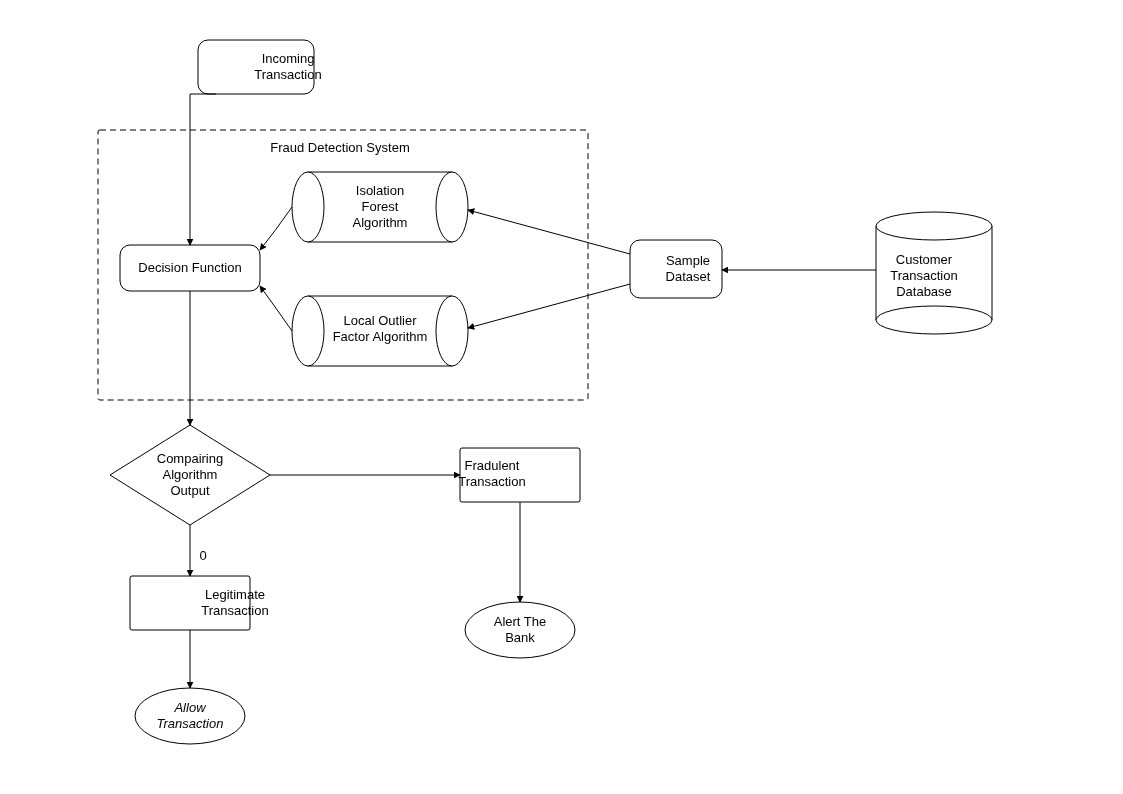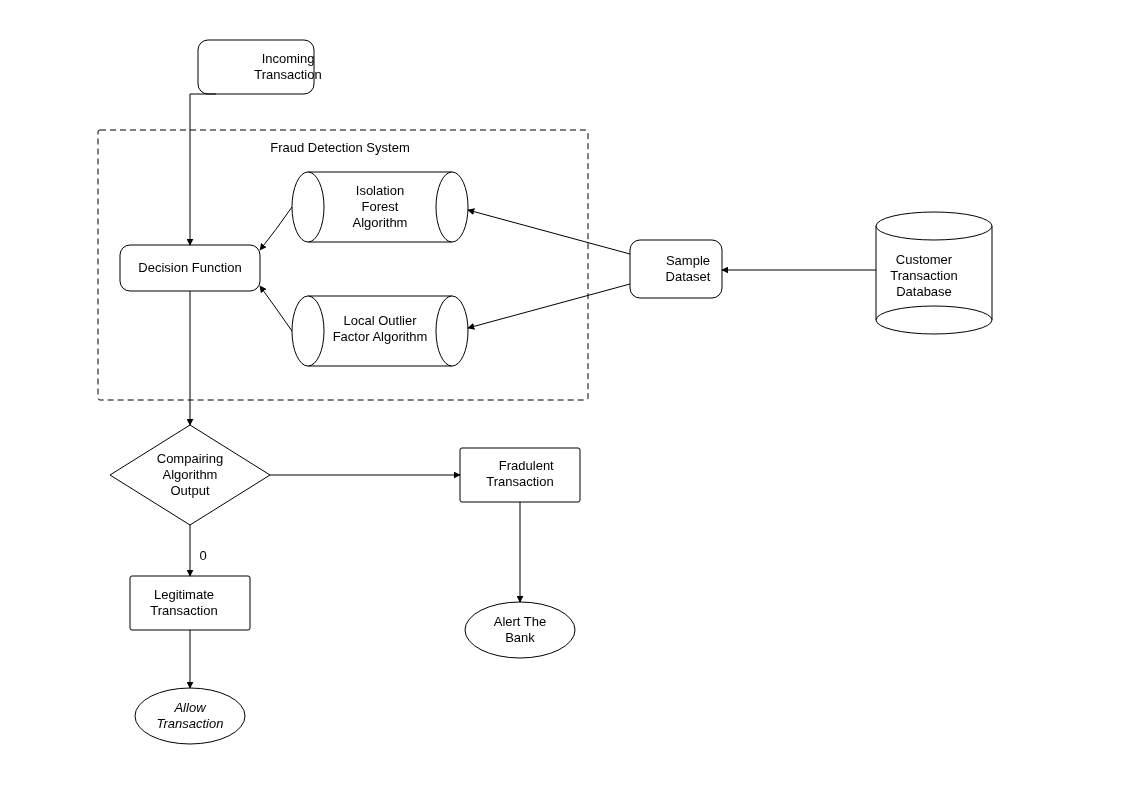--- a/index.html
+++ b/index.html
@@ -111,23 +111,23 @@
 <div class="abs node-text" style="left:316px; top:172px; width:128px; height:70px;">Isolation<br>Forest<br>Algorithm</div>
 
 <div class="abs node-text" style="left:316px; top:296px; width:128px; height:66px;">Local Outlier<br>Factor Algorithm</div>
 
 <div class="abs node-text" style="left:630px; top:240px; width:116px; height:58px;text-align:center;">Sample<br>Dataset</div>
 
 <div class="abs node-text" style="left:876px; top:232px; width:96px; height:88px;">Customer<br>Transaction<br>Database</div>
 
 <div class="abs node-text" style="left:130px; top:445px; width:120px; height:60px;">Compairing<br>Algorithm<br>Output</div>
 
-<div class="abs node-text" style="left:460px; top:448px; width:120px; height:52px;text-align:right;">Fradulent<br>Transaction</div>
+<div class="abs node-text" style="left:432px; top:448px; width:120px; height:52px;">Fradulent<br>Transaction</div>
 
-<div class="abs node-text" style="left:124px; top:576px; width:120px; height:54px;">Legitimate<br>Transaction</div>
+<div class="abs node-text" style="left:131px; top:576px; width:120px; height:54px;padding-left:44px;">Legitimate<br>Transaction</div>
 
 <div class="abs node-text" style="left:465px; top:610px; width:110px; height:40px;">Alert The<br>Bank</div>
 
 <div class="abs node-text" style="left:135px; top:696px; width:110px; height:40px;font-style:italic;">Allow<br>Transaction</div>
 
 <div class="abs node-text" style="left:196px; top:548px; width:14px; height:16px;">0</div>
 
 </div>
 
 </body></html>

